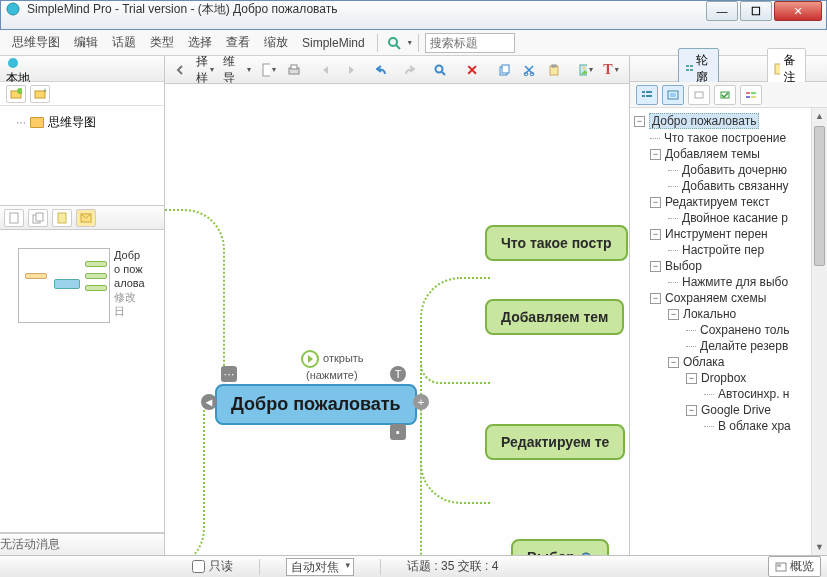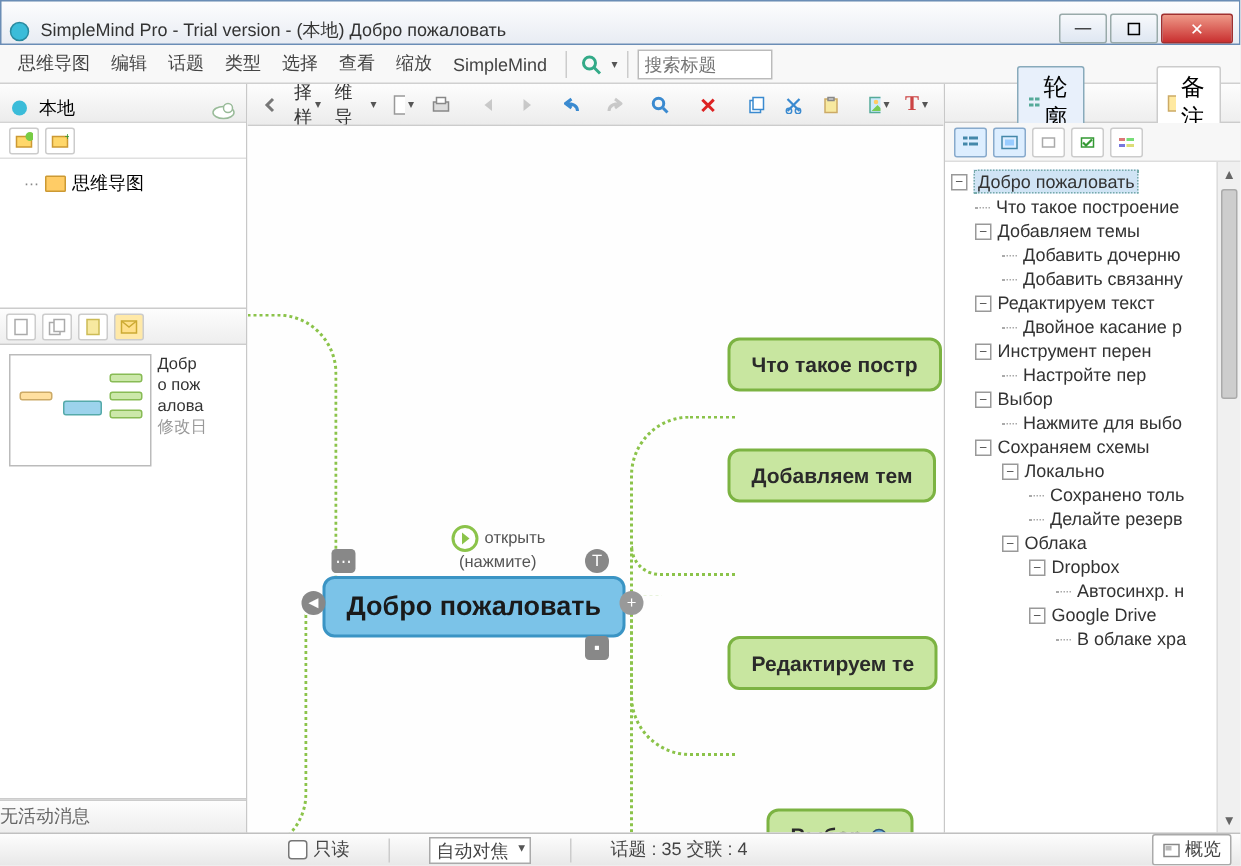--- a/index.html
+++ b/index.html
@@ -1,44 +1,44 @@
 <!DOCTYPE html>
 <html><head>
 <meta charset="utf-8">
 <style>
 * { box-sizing: border-box; margin: 0; padding: 0; }
 body { font-family: "Microsoft YaHei", "Segoe UI", sans-serif; font-size: 12px; background: #f0f0f0; width: 827px; height: 577px; overflow: hidden; position: relative; }
 
-.titlebar { height: 30px; background: linear-gradient(#fdfdfe, #e8ecf3); border: 1px solid #6a8db6; display: flex; align-items: flex-end; padding: 0 4px; }
+.titlebar { height: 30px; background: linear-gradient(#fdfdfe, #e8ecf3); border: 1px solid #6a8db6; display: flex; align-items: flex-start; padding: 0 4px; }
 .titlebar .app-icon { width: 16px; height: 16px; margin-right: 6px; display: inline-flex; align-items: center; justify-content: center; }
 .titlebar .title-text { flex: 1; color: #333; }
 .winbtns { display: flex; gap: 2px; }
 .winbtn { width: 32px; height: 20px; border: 1px solid #9aa; background: linear-gradient(#f7f9fc,#dfe7f2); display: flex; align-items: center; justify-content: center; font-size: 11px; border-radius: 2px; }
 .winbtn.close { background: linear-gradient(#e98, #c93030); color: #fff; width: 48px; border-color: #a03030; }
 .winbtn.max { font-weight: bold; }
 
 .menubar { height: 26px; background: #f8f8f8; border-bottom: 1px solid #d0d0d0; display: flex; align-items: center; padding: 0 6px; gap: 2px; }
 .menuitem { padding: 3px 6px; color: #444; }
 .menu-sep { width: 1px; height: 18px; background: #ccc; margin: 0 4px; }
 .magnifier { width: 20px; height: 20px; display: inline-flex; align-items: center; justify-content: center; }
 .dd-arrow { font-size: 8px; color: #555; margin-left: 2px; }
 .search-box { border: 1px solid #bbb; height: 20px; width: 90px; padding: 0 4px; color: #888; font-size: 12px; }
 
 .body-area { position: absolute; top: 56px; bottom: 22px; left: 0; right: 0; display: flex; }
 
 .left-panel { width: 165px; border-right: 1px solid #c8c8c8; background: #fafafa; display: flex; flex-direction: column; }
-.lp-header { height: 26px; border-bottom: 1px solid #d4d4d4; display: flex; align-items: flex-end; padding: 0 6px; background: linear-gradient(#fdfdfd,#ececec); }
+.lp-header { height: 26px; border-bottom: 1px solid #d4d4d4; display: flex; align-items: flex-start; padding: 0 6px; background: linear-gradient(#fdfdfd,#ececec); flex-direction: column; }
 .lp-header .icon { width: 16px; height: 16px; margin-right: 4px; }
 .lp-toolbar { height: 24px; border-bottom: 1px solid #e0e0e0; display: flex; align-items: center; padding: 0 6px; gap: 4px; background: #fff; }
 .lp-tree { flex: 0 0 auto; height: 100px; background: #fff; border-bottom: 1px solid #ccc; padding: 6px; }
 .tree-node { display: flex; align-items: center; gap: 4px; padding: 2px 0 2px 10px; }
 .folder-icon { width: 14px; height: 11px; background: #ffcc66; border: 1px solid #cc9933; border-radius: 1px; display: inline-block; }
 .lp-mid-toolbar { height: 24px; display: flex; align-items: center; gap: 4px; padding: 0 4px; border-bottom: 1px solid #ccc; background: linear-gradient(#fdfdfd,#eee); }
 .mini-btn { width: 20px; height: 18px; border: 1px solid #ccc; background: #fff; border-radius: 2px; display: inline-flex; align-items: center; justify-content: center; font-size: 10px; }
-.lp-thumb { flex: 1; background: #fff; padding: 6px; border-bottom: 1px solid #ccc; display: flex; gap: 4px; }
+.lp-thumb { flex: 1; background: #fff; padding: 18px; border-bottom: 1px solid #ccc; display: flex; gap: 4px; }
 .thumb-img { width: 95px; height: 75px; border: 1px solid #bbb; background: #fff; position: relative; }
 .thumb-img .tc { position:absolute; border-radius:2px; }
 .thumb-text { font-size: 11px; line-height: 14px; color: #333; }
 .lp-footer { height: 22px; border-top: 1px solid #ccc; display: flex; align-items: center; color: #666; background: linear-gradient(#fdfdfd,#eee); }
 
 .center-panel { flex: 1; display: flex; flex-direction: column; background: #fff; position: relative; overflow: hidden; }
 .cp-toolbar { height: 28px; border-bottom: 1px solid #ccc; background: linear-gradient(#fdfdfd,#ececec); display: flex; align-items: center; padding: 0 4px; gap: 3px; flex-wrap: nowrap; overflow: hidden; }
 .tb-btn { height: 22px; min-width: 22px; border: 1px solid transparent; border-radius: 2px; display: inline-flex; align-items: center; justify-content: center; padding: 0 3px; position: relative; }
 .tb-sep { width: 1px; height: 18px; background: #ccc; margin: 0 2px; }
 .tb-text { font-size: 12px; color: #333; }
@@ -47,21 +47,21 @@
 .canvas { flex: 1; position: relative; background: #fefefe; overflow: hidden; }
 .node { position: absolute; padding: 8px 14px; border-radius: 8px; font-size: 14px; font-weight: bold; }
 .node.central { background: #7bc3e8; border: 2px solid #3a94c4; color: #1a1a1a; font-size: 18px; }
 .node.green { background: #c8e6a0; border: 2px solid #7cb342; color: #2a2a2a; }
 .handle { position: absolute; width: 16px; height: 16px; background: #888; border-radius: 3px; display: flex; align-items: center; justify-content: center; color: #fff; font-size: 11px; }
 .mini-label { position: absolute; font-size: 11px; color: #555; text-align: center; }
 .connector { position: absolute; border: 2px dotted #8bc34a; }
 
 .right-panel { width: 198px; border-left: 1px solid #c8c8c8; background: #fafafa; display: flex; flex-direction: column; }
 .rp-tabs { height: 26px; display: flex; align-items: center; border-bottom: 1px solid #ccc; background: linear-gradient(#fdfdfd,#eee); padding: 0 4px; gap: 4px; }
-.rp-tab { padding: 3px 6px; border: 1px solid #ccc; background: #fff; border-radius: 2px; font-size: 16px; display: flex; align-items: center; gap: 3px; margin-left: 44px; }
+.rp-tab { padding: 3px 6px; border: 1px solid #ccc; background: #fff; border-radius: 2px; font-size: 12px; display: flex; align-items: center; gap: 3px; margin-left: 44px; }
 .rp-tab.active { background: #e8f0fb; border-color: #8ab; }
 .rp-toolbar { height: 26px; display: flex; align-items: center; gap: 4px; padding: 0 6px; border-bottom: 1px solid #ddd; background: #f7f7f7; }
 .rp-tool { width: 22px; height: 20px; border: 1px solid #ccc; background: #fff; border-radius: 2px; display: inline-flex; align-items: center; justify-content: center; }
 .rp-tool.blue { background:#def; border-color:#8ac; }
 .rp-tree { flex: 1; background: #fff; overflow-y: auto; font-size: 12px; padding: 4px 0; position: relative; }
 .rp-item { padding: 1px 0 1px 4px; display: flex; align-items: center; white-space: nowrap; color: #333; }
 .rp-item.sel span.lbl { background: #d0e4f5; border: 1px dotted #7aa; padding: 0 2px; }
 .exp { width: 11px; height: 11px; border: 1px solid #999; display: inline-flex; align-items: center; justify-content: center; font-size: 9px; margin-right: 4px; color: #555; background: #fff; line-height: 9px; }
 .dash { display:inline-block; width:10px; border-top:1px dotted #aaa; margin-right:4px; }
 .ind1 { padding-left: 20px; }

